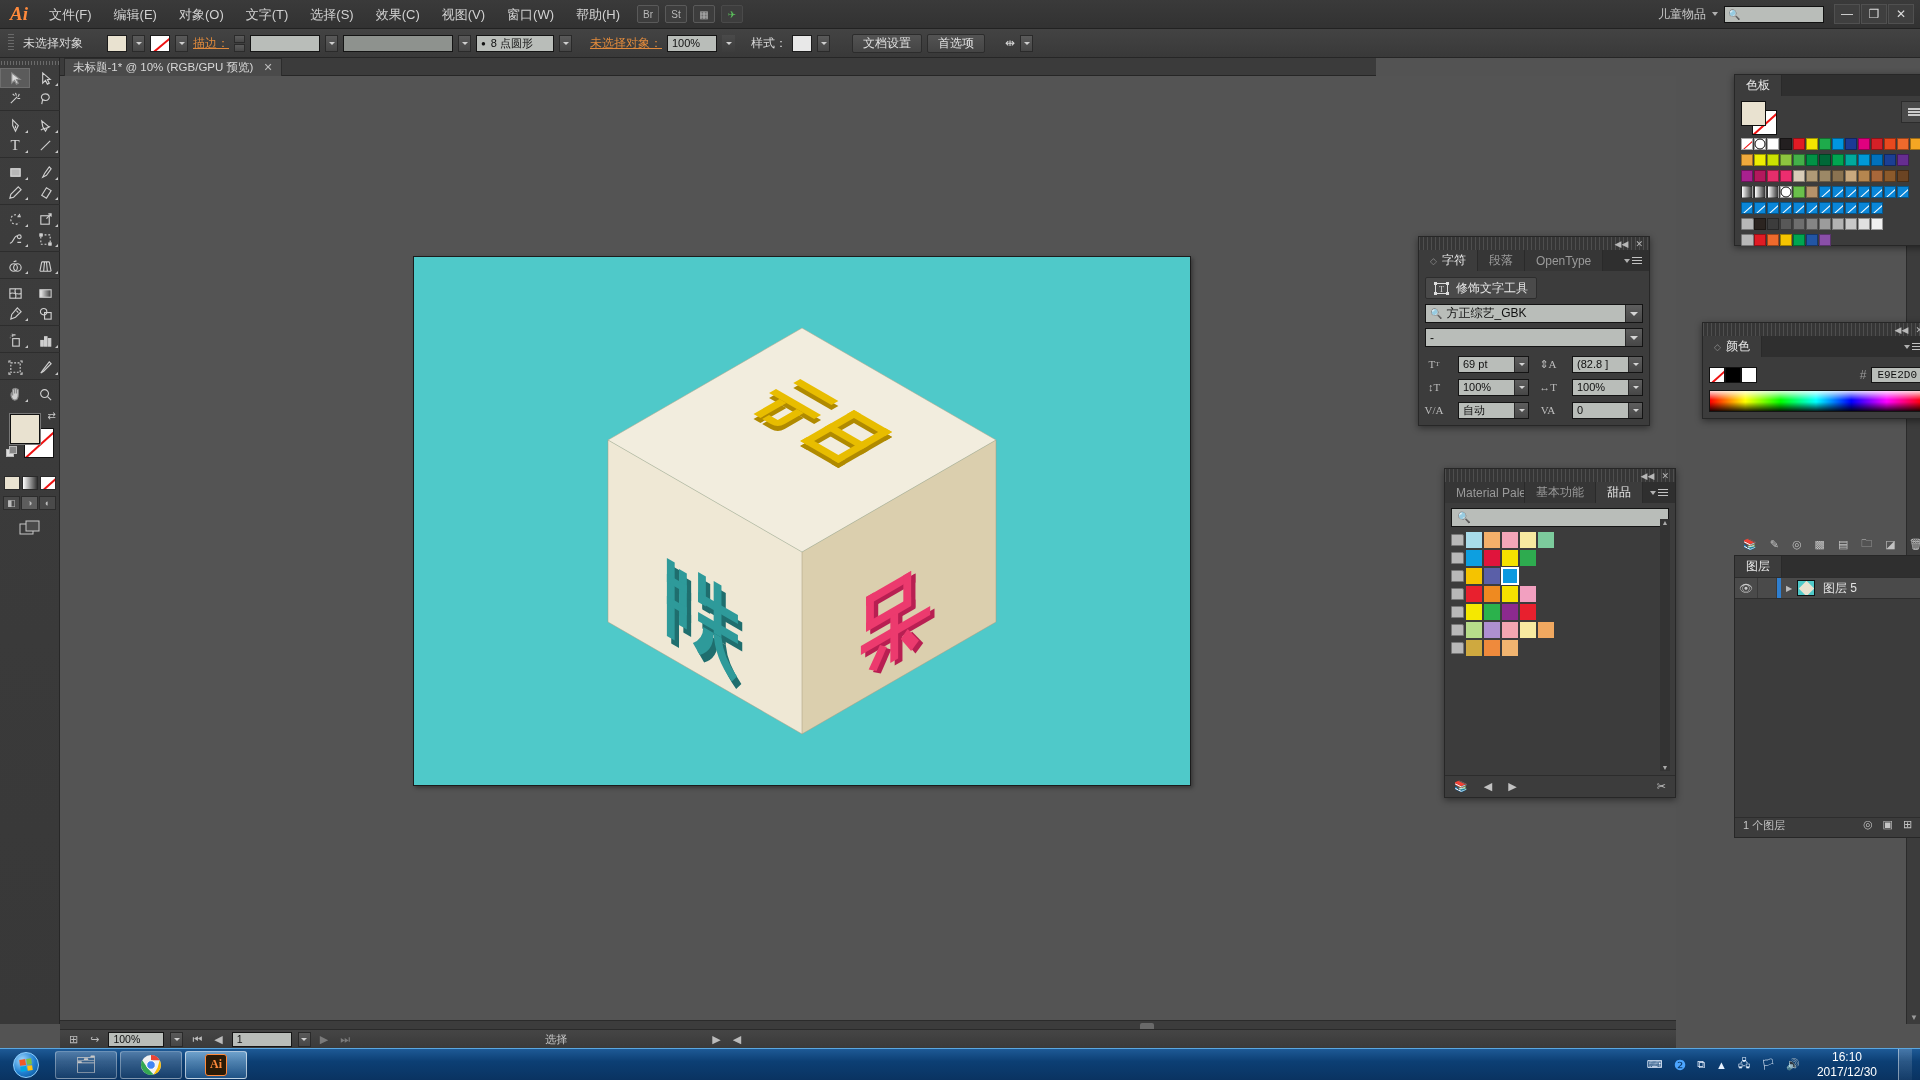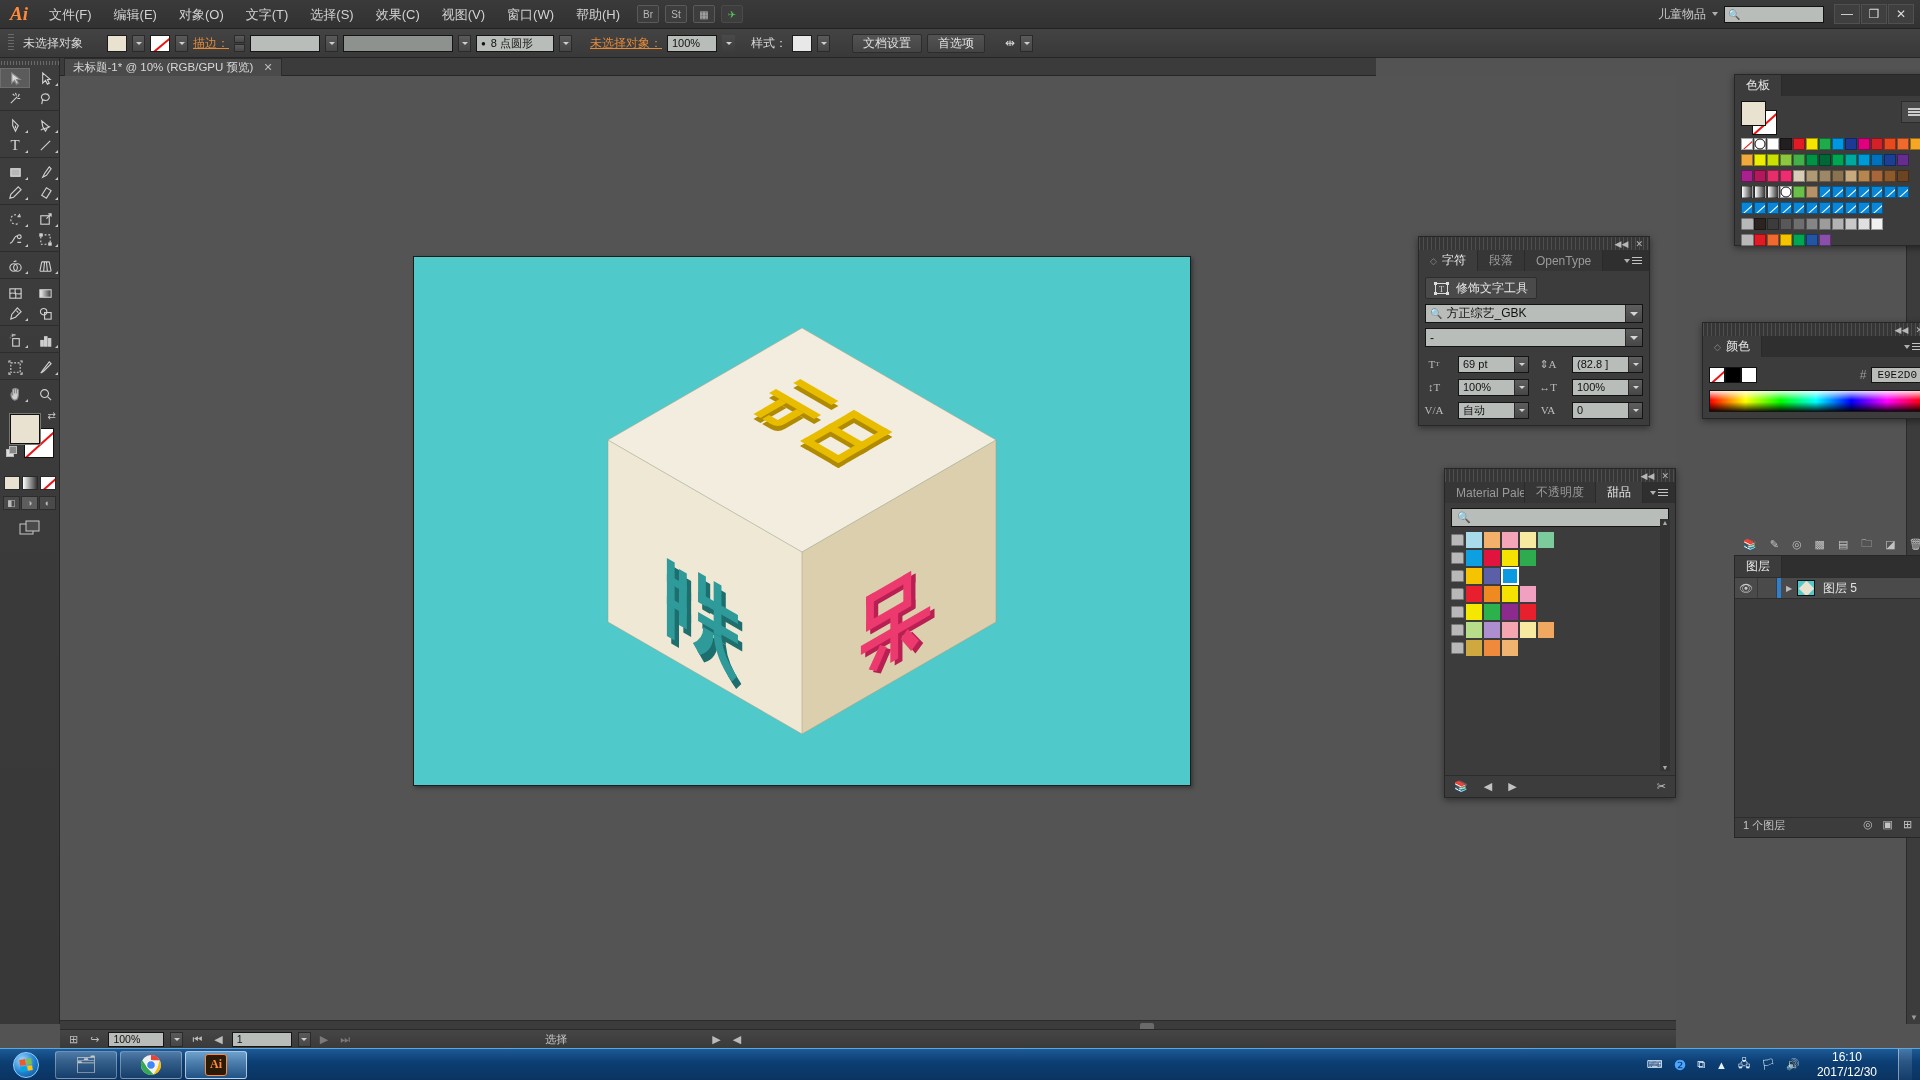--- a/index.html
+++ b/index.html
@@ -1017,21 +1017,21 @@
       </div>
   </div>
 
   <div class="panel" style="left:1400px;top:468px;width:232px;height:330px;">
     <div class="panel-head">
       <span>◀◀</span>
       <span>✕</span>
     </div>
     <div class="panel-tabs">
       <div class="ptab" style="max-width:92px;overflow:hidden">Material Palette</div>
-      <div class="ptab">不透明度</div>
+      <div class="ptab">基本功能</div>
       <div class="ptab active">甜品</div>
       <div class="pmenu">
         <span class="caret"></span>
           <span class="hamburger"></span>
       </div>
     </div>
     <div class="mp-search">
       <span>🔍</span>
     </div>
     <div class="mp-rows" id="mp-rows-host">

